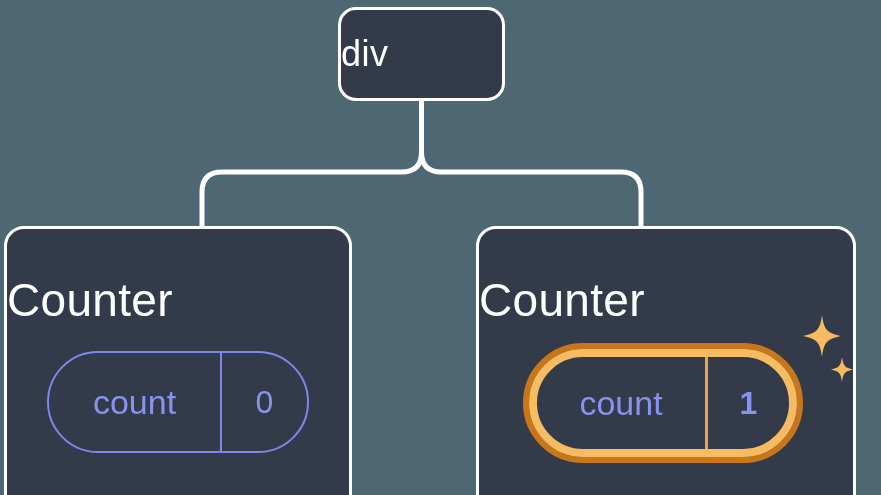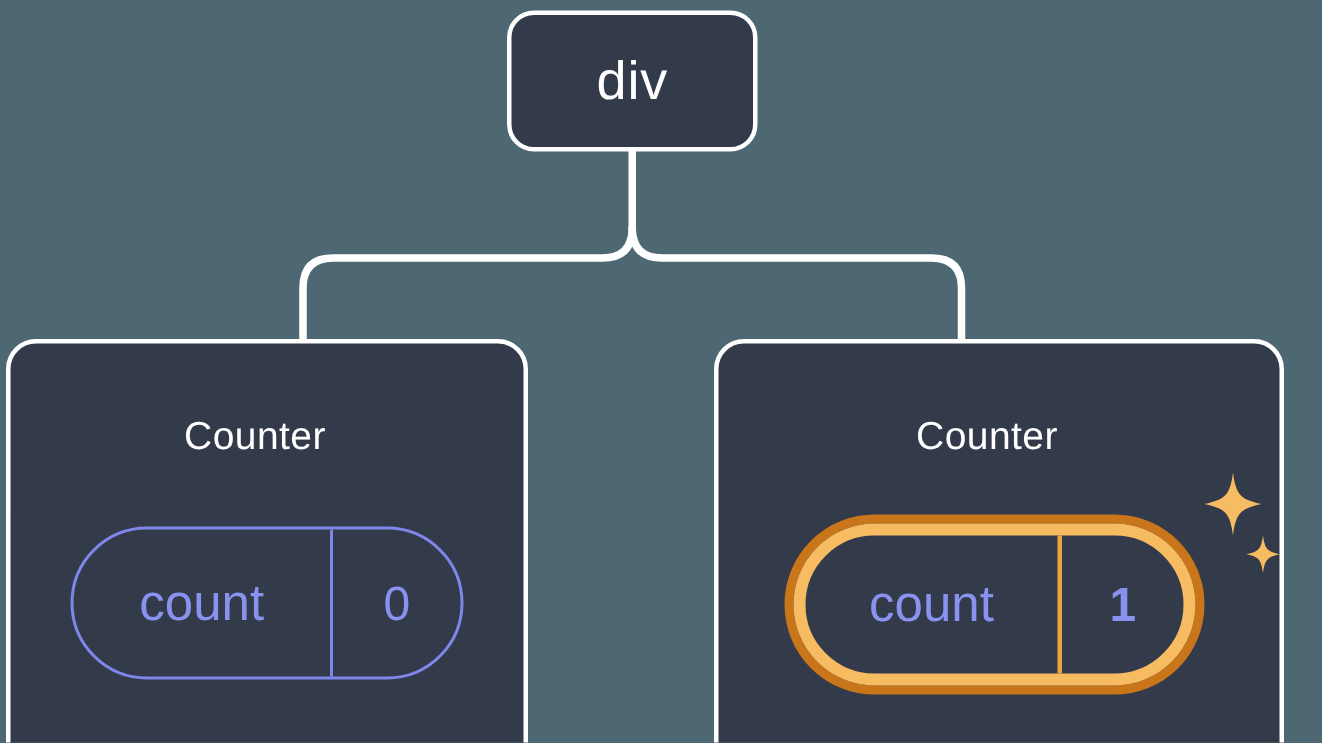--- a/index.html
+++ b/index.html
@@ -41,21 +41,21 @@
   }
 
   
   #node-div {
     left: 338px;
     top: 7px;
     width: 167px;
     height: 94px;
     display: flex;
     align-items: center;
-    justify-content: center;
+    justify-content: flex-start;
   }
   .root-label {
     color: #ffffff;
     font-size: 36px;
     font-weight: 400;
     letter-spacing: 0.5px;
     line-height: 1;
   }
 
   
@@ -68,23 +68,23 @@
     height: 290px;
   }
   #node-counter-left  { left: 4px;   top: 226px; width: 348px; }
   #node-counter-right { left: 476px; top: 226px; width: 380px; }
 
   .card-title {
     position: absolute;
     left: 0;
     right: 16px;
     top: 48px;
-    text-align: center;
+    text-align: left;
     color: #ffffff;
-    font-size: 26px;
+    font-size: 46px;
     font-weight: 400;
     letter-spacing: 0.3px;
     line-height: 1;
   }
 
   
   .pill {
     position: absolute;
     box-sizing: border-box;
     display: flex;

